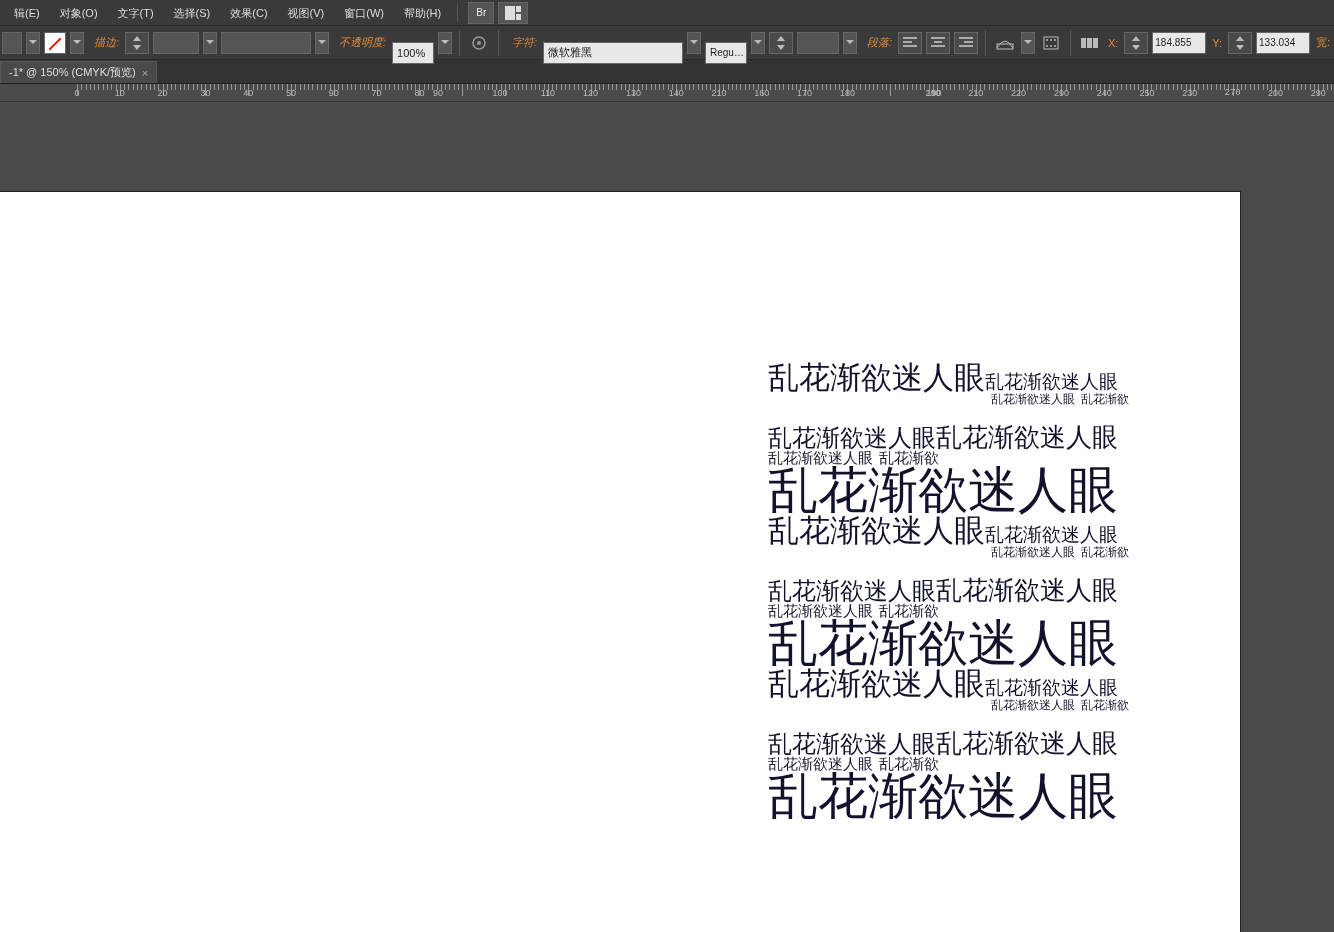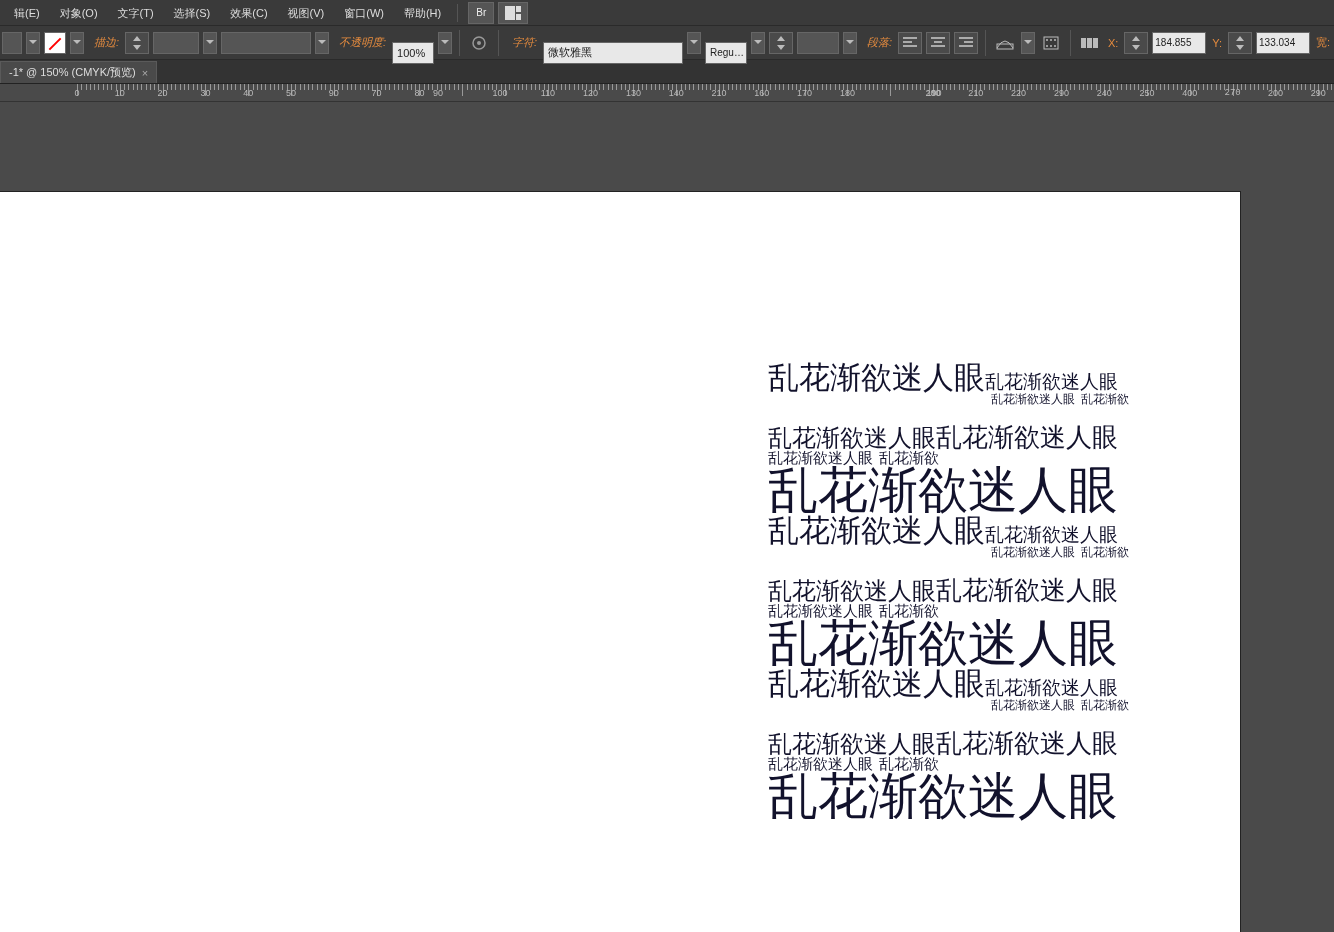--- a/index.html
+++ b/index.html
@@ -466,21 +466,21 @@
       <div class="tick" style="left: 1151.32px;"></div>
       <div class="tick" style="left: 1155.6px;"></div>
       <div class="tick" style="left: 1159.88px;"></div>
       <div class="tick" style="left: 1164.16px;"></div>
       <div class="tick" style="left: 1168.44px;"></div>
       <div class="tick" style="left: 1172.72px;"></div>
       <div class="tick" style="left: 1177px;"></div>
       <div class="tick" style="left: 1181.28px;"></div>
       <div class="tick" style="left: 1185.56px;"></div>
       <div class="tick maj" style="left: 1189.84px;"></div>
-      <div class="ticklbl" style="left: 1189.84px;">400</div>
+      <div class="ticklbl" style="left: 1189.84px;">230</div>
       <div class="tick" style="left: 1194.12px;"></div>
       <div class="tick" style="left: 1198.4px;"></div>
       <div class="tick" style="left: 1202.68px;"></div>
       <div class="tick" style="left: 1206.96px;"></div>
       <div class="tick" style="left: 1211.24px;"></div>
       <div class="tick" style="left: 1215.52px;"></div>
       <div class="tick" style="left: 1219.8px;"></div>
       <div class="tick" style="left: 1224.08px;"></div>
       <div class="tick" style="left: 1228.36px;"></div>
       <div class="tick maj" style="left: 1232.64px;"></div>

